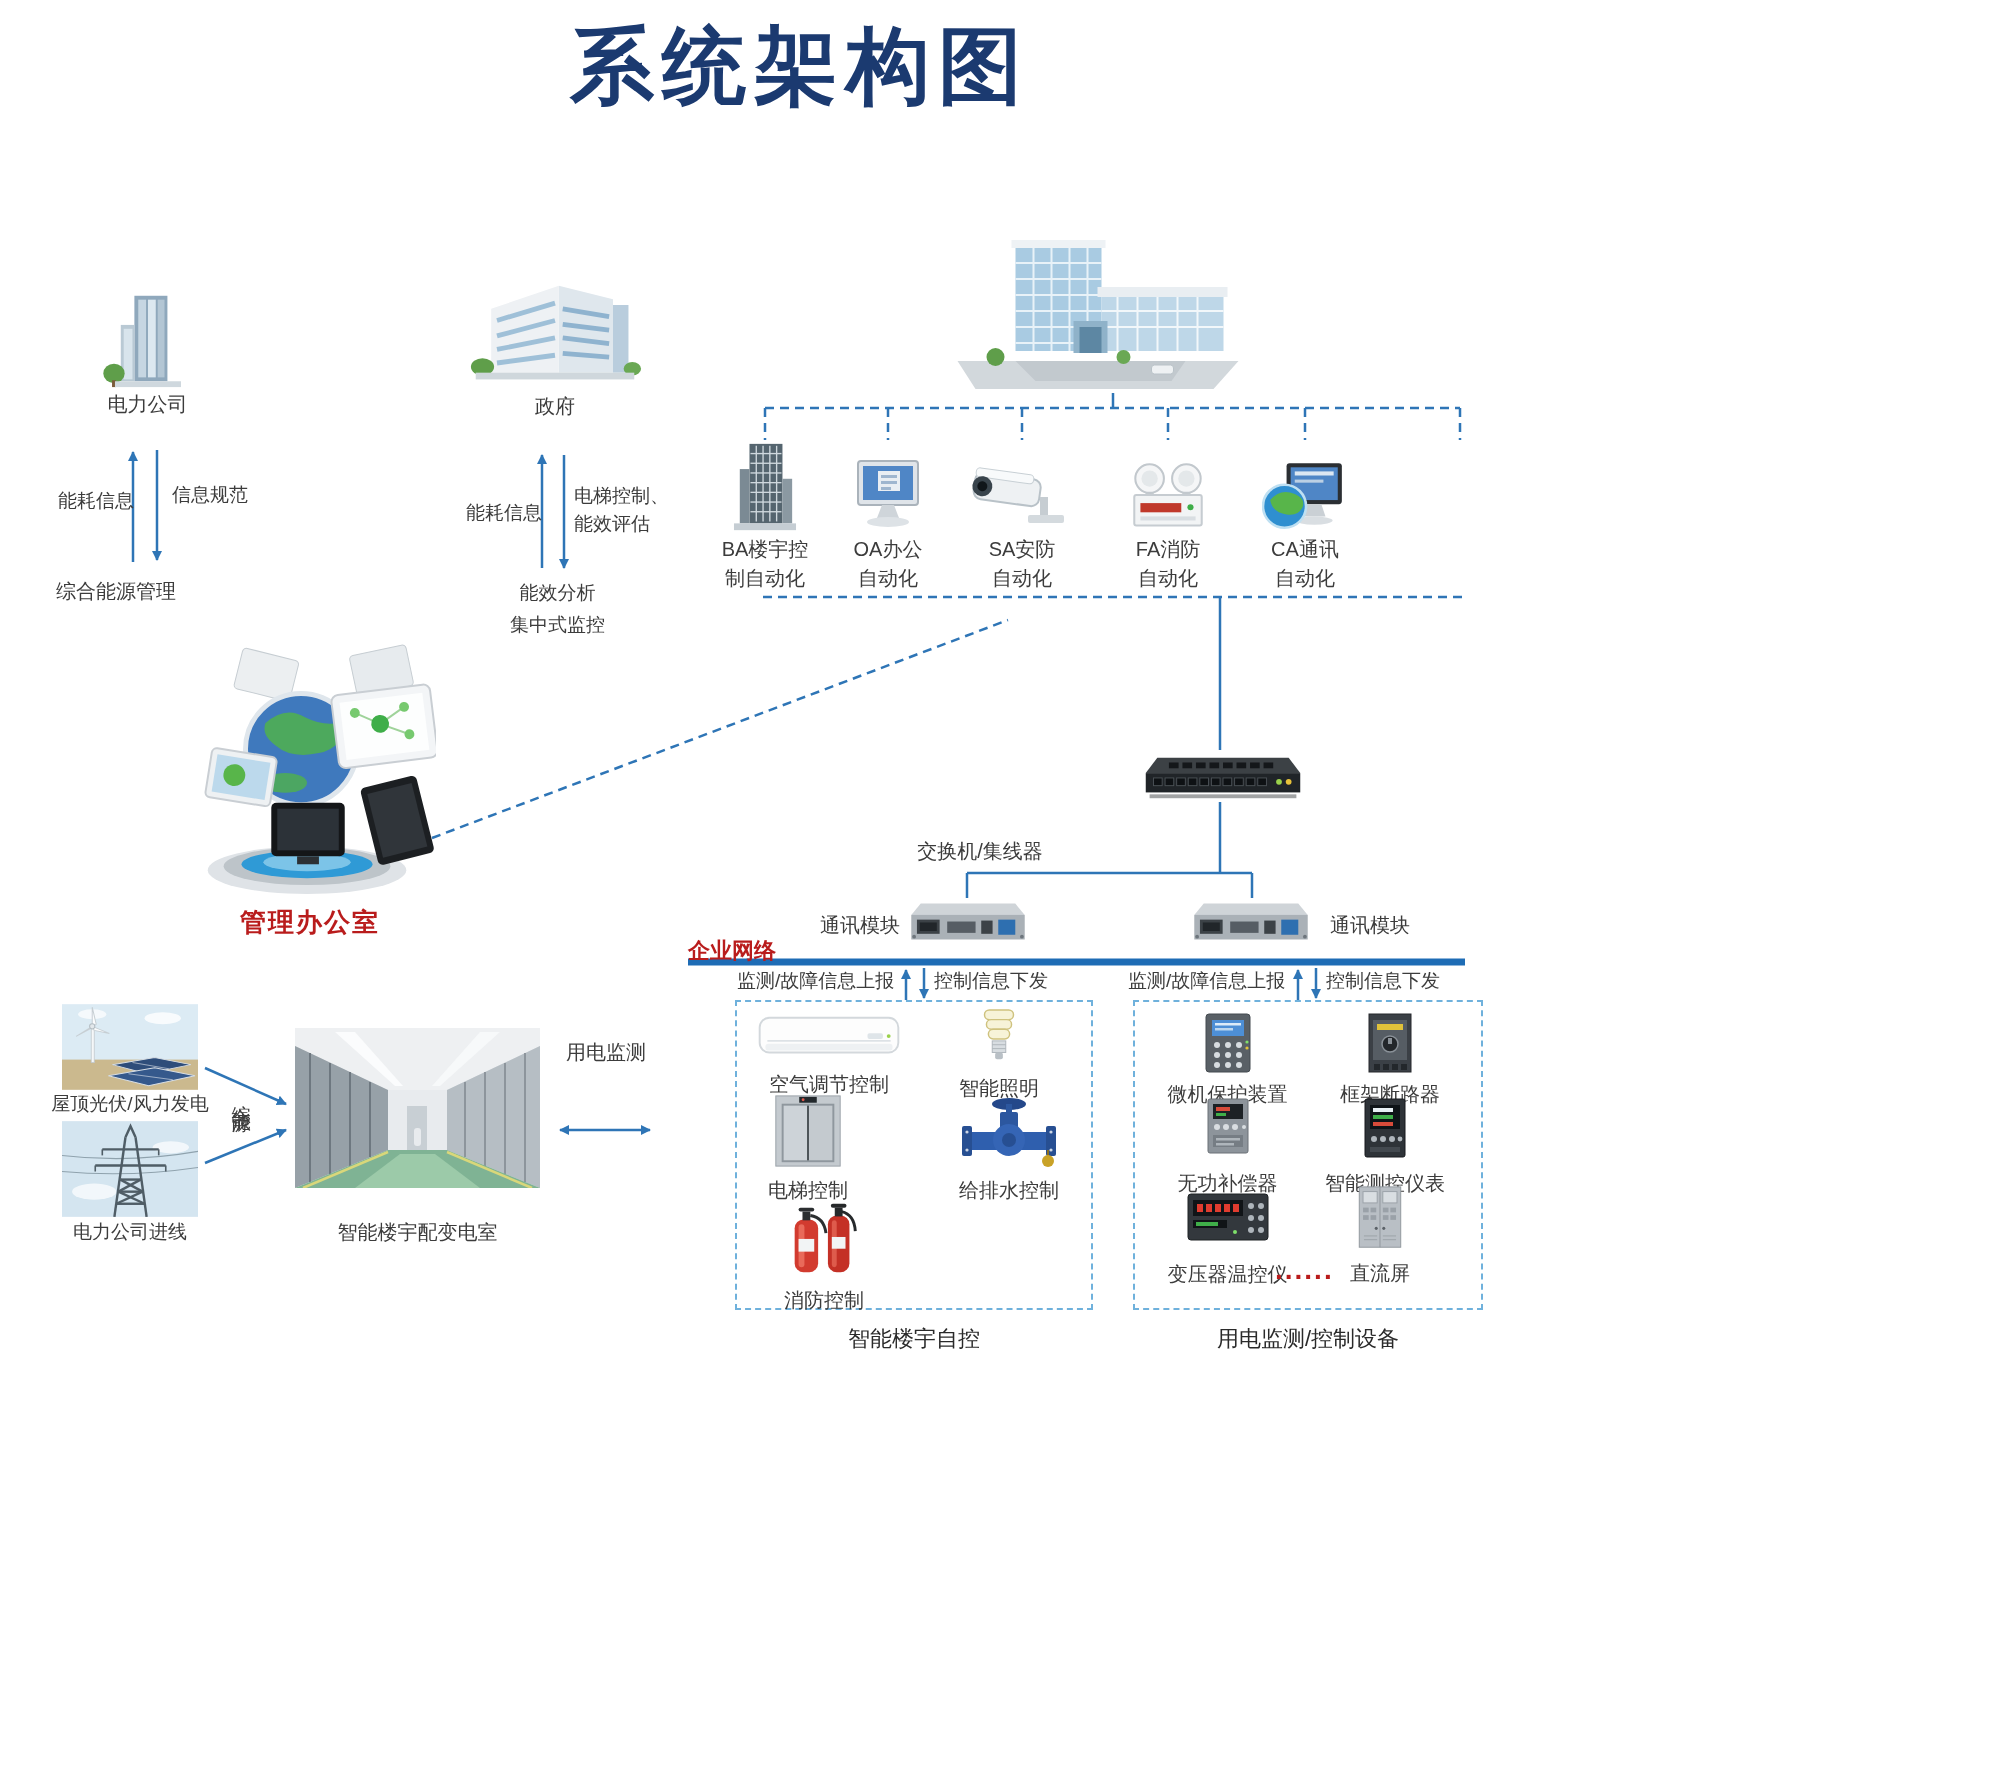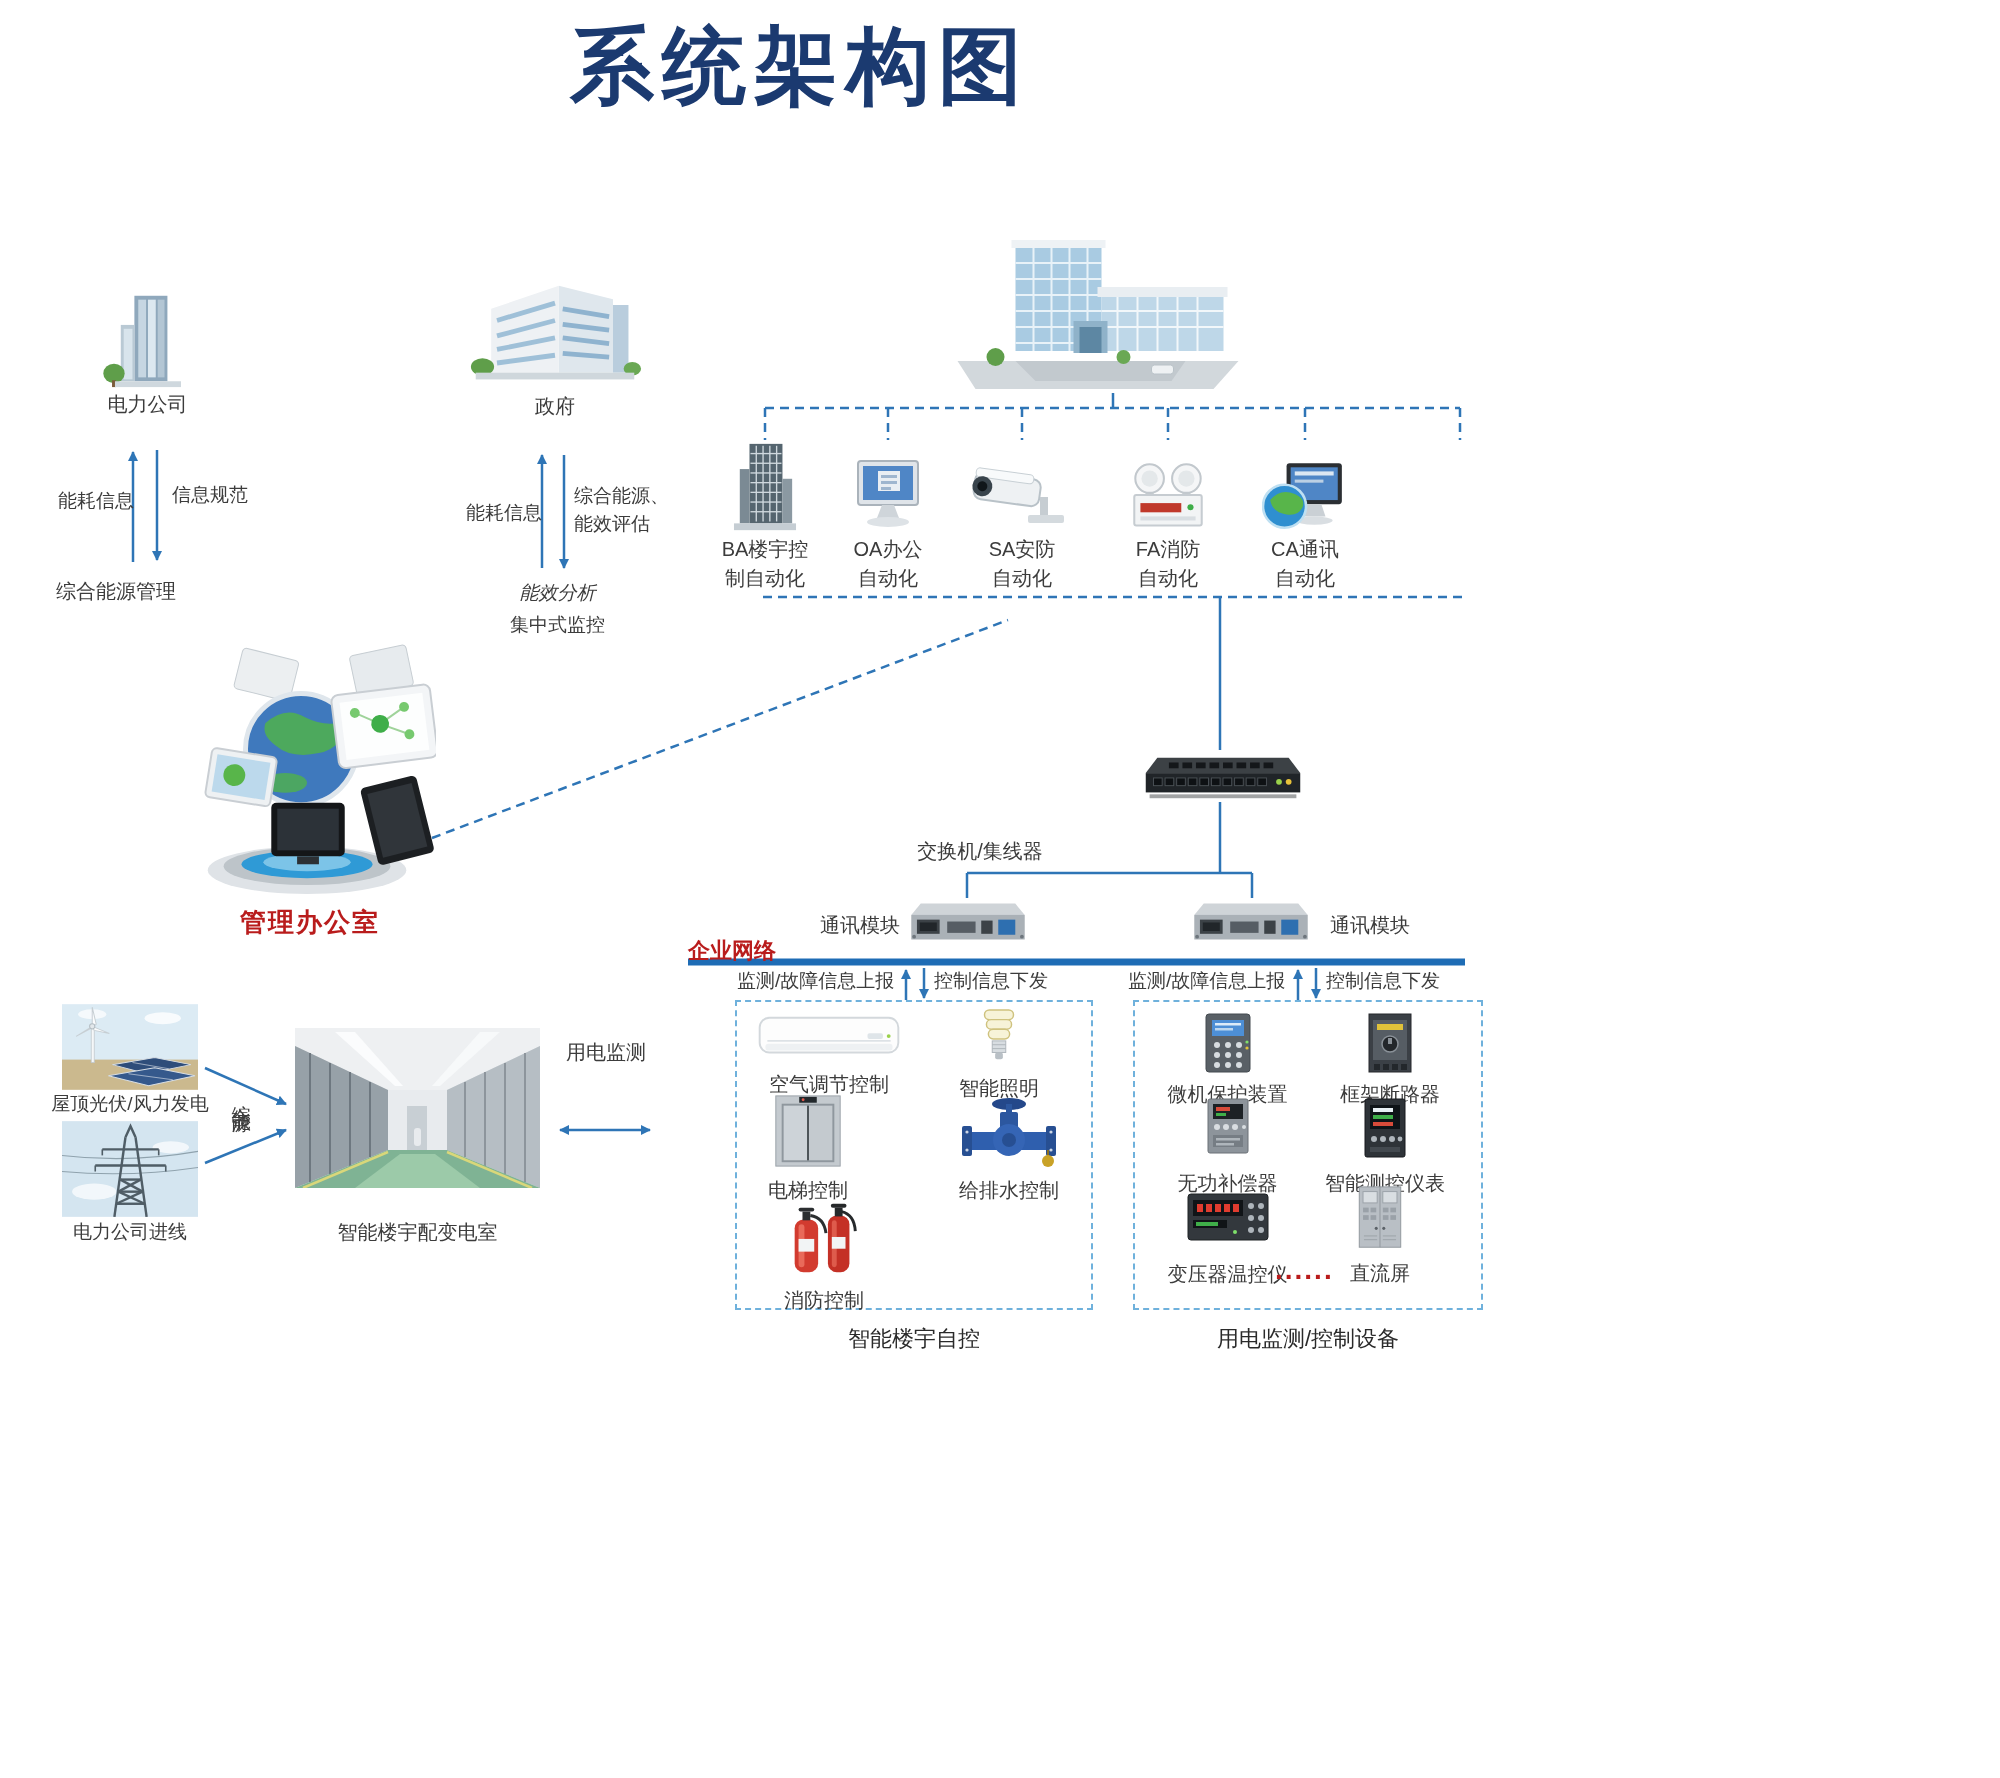--- a/index.html
+++ b/index.html
@@ -115,23 +115,23 @@
         <rect x="8" y="100" width="164" height="7" fill="#cfd7dc"></rect>
       </svg>
     </div>
     <div class="lbl">政府</div>
   </div>
 
   <div class="lbl-sm" style="left:58px;top:488px;">能耗信息</div>
   <div class="lbl-sm" style="left:172px;top:482px;">信息规范</div>
   <div class="lbl-sm" style="left:56px;top:578px;font-size:20px;">综合能源管理</div>
   <div class="lbl-sm" style="left:466px;top:500px;">能耗信息</div>
-  <div class="lbl-sm" style="left:574px;top:483px;">综合能源、</div>
+  <div class="lbl-sm" style="left:574px;top:483px;">电梯控制、</div>
   <div class="lbl-sm" style="left:574px;top:511px;">能效评估</div>
-  <div class="lbl-sm" style="left:495px;top:580px;width:125px;text-align:center;font-style:italic;">能效分析</div>
+  <div class="lbl-sm" style="left:495px;top:580px;width:125px;text-align:center;">能效分析</div>
   <div class="lbl-sm" style="left:495px;top:612px;width:125px;text-align:center;">集中式监控</div>
 
   <div class="node" style="left:182px;top:632px;width:256px;">
     <div class="iconwrap" style="height:268px;">
       <svg width="252" height="268" viewBox="0 0 250 270">
         <ellipse cx="122" cy="240" rx="100" ry="24" fill="#dfe3e7"></ellipse>
         <ellipse cx="122" cy="236" rx="84" ry="19" fill="#bdc4c9"></ellipse>
         <ellipse cx="122" cy="234" rx="66" ry="14" fill="#2f9ad6"></ellipse>
         <ellipse cx="122" cy="232" rx="44" ry="9" fill="#7cc4e8"></ellipse>
         <rect x="52" y="22" width="58" height="42" rx="4" fill="#eceff1" stroke="#c6cdd2" transform="rotate(14 81 43)"></rect>

